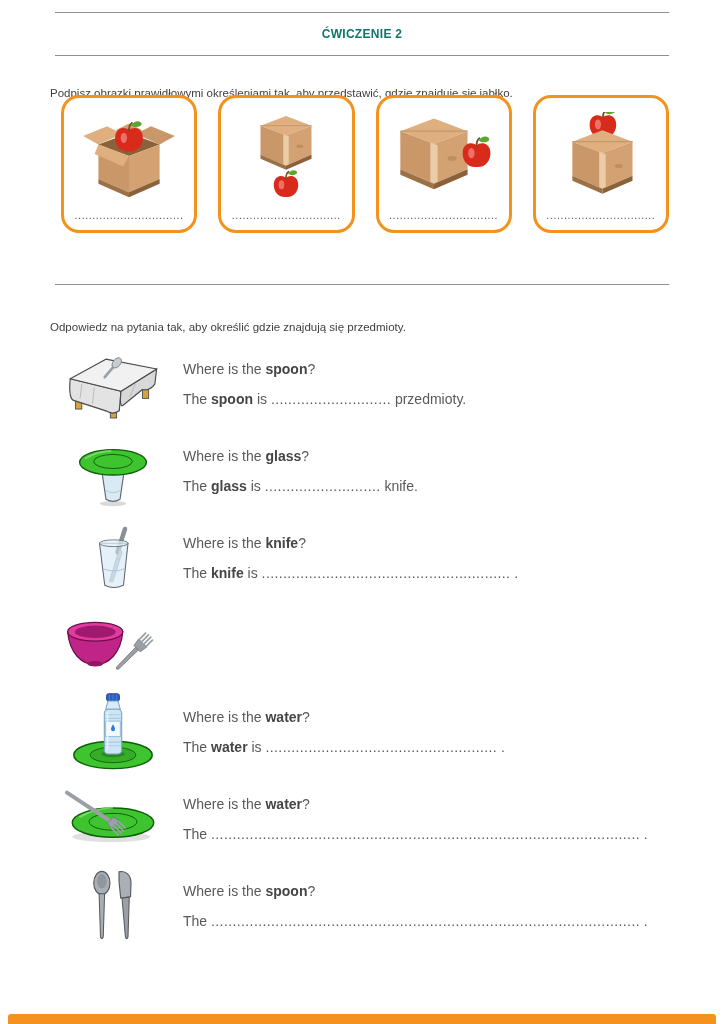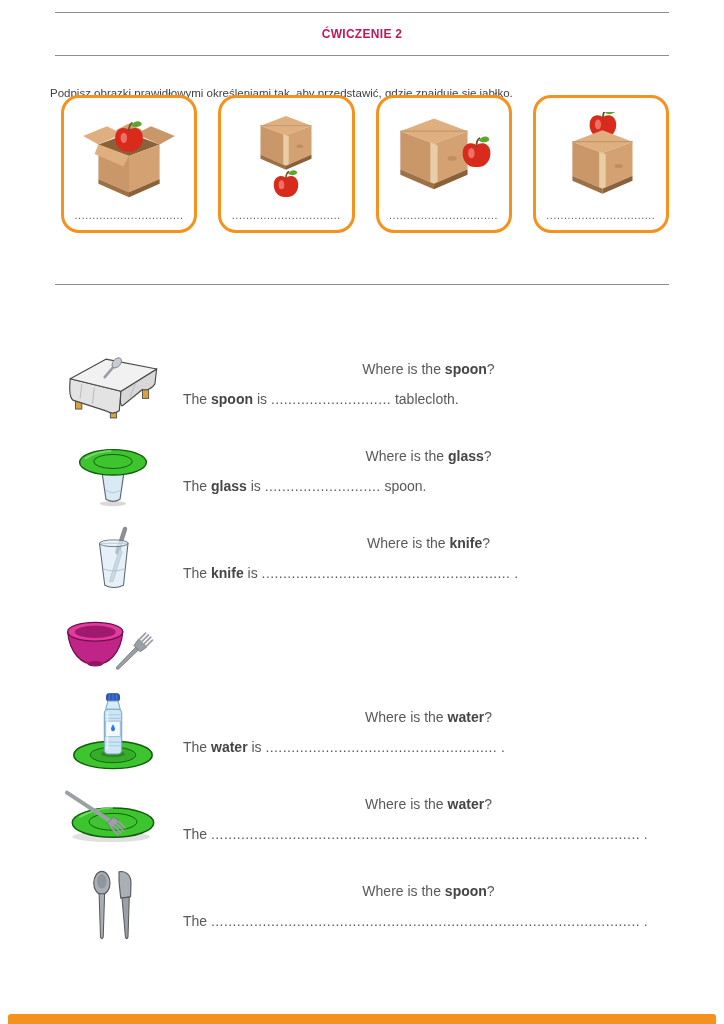--- a/index.html
+++ b/index.html
@@ -1,36 +1,36 @@
 <!DOCTYPE html>
 <html><head>
 <meta charset="utf-8">
 <style>
   html,body{margin:0;padding:0;background:#ffffff;}
   #page{position:relative;width:724px;height:1024px;background:#ffffff;overflow:hidden;
         font-family:"Liberation Sans",sans-serif;color:#595959;}
   .rule{position:absolute;left:55px;width:614px;border-top:1px solid #8f8f8f;height:0;}
   .sec-title{position:absolute;left:0;width:724px;text-align:center;font-size:12px;
-             font-weight:bold;color:#be185d;letter-spacing:.3px;}
+             font-weight:bold;color:#0f766e;letter-spacing:.3px;}
   .instr{position:absolute;left:50px;width:624px;font-size:11.5px;color:#3f3f3f;margin-top:20px;}
   
   .cards{position:absolute;left:61px;top:95px;width:608px;display:flex;gap:21px;}
   .card{flex:1;height:138px;border:3px solid #f5921e;border-radius:18px;box-sizing:border-box;
         display:flex;flex-direction:column;align-items:center;justify-content:space-between;
         background:#fff;}
   .card .pic{flex:1;display:flex;align-items:center;justify-content:center;padding-top:4px;}
   .card .blank{font-size:10.5px;letter-spacing:.6px;color:#595959;margin-bottom:9px;
                white-space:nowrap;overflow:hidden;max-width:112px;}
   
   .rows{position:absolute;left:50px;top:341px;width:624px;}
   .row{display:flex;align-items:center;height:87px;}
   .img-cell{width:125px;flex:0 0 125px;display:flex;align-items:center;justify-content:center;}
   .txt-cell{flex:1;padding-left:8px;}
   .q,.a{margin:0;font-size:14px;line-height:19px;color:#595959;white-space:nowrap;}
-  .q{margin-bottom:11px;text-align:center;}
+  .q{margin-bottom:11px;}
   .q b,.a b{color:#454545;}
   .dots{letter-spacing:.4px;}
   .footer-bar{position:absolute;left:8px;right:8px;bottom:0;height:10px;background:#f5921e;
               border-radius:3px 3px 0 0;}
   svg{display:block;}
 </style>
 </head>
 <body>
 
 <div id="page">
@@ -132,20 +132,21 @@
             <polygon points="50,78 87,62 87,68 50,84" fill="#8a6138"></polygon>
             <ellipse cx="70" cy="50" rx="5" ry="2.5" fill="#be8e60"></ellipse>
           </g>
         </svg>
       </div>
       <div class="blank">...............................</div>
     </div>
   </div>
 
   <div class="rule" style="top:284px"></div>
+  <div class="instr" style="top:301px">Odpowiedz na pytania tak, aby określić gdzie znajdują się przedmioty.</div>
 
   <div class="rows">
 
     <div class="row">
       <div class="img-cell">
         <svg viewBox="0 0 110 82" width="98" height="74">
           <rect x="13" y="50" width="7" height="18" fill="#d9a23c" stroke="#4a4a4a" stroke-width="1"></rect>
           <rect x="52" y="62" width="7" height="16" fill="#d9a23c" stroke="#4a4a4a" stroke-width="1"></rect>
           <rect x="88" y="40" width="7" height="16" fill="#d9a23c" stroke="#4a4a4a" stroke-width="1"></rect>
           <path d="M7,34 L64,48 L62,70 Q55,75 47,70 L10,58 Q5,54 7,34 Z" fill="#e3e3e3" stroke="#4a4a4a" stroke-width="1.3"></path>
@@ -153,38 +154,38 @@
           <path d="M7,34 L47,12 L104,23 L64,48 Z" fill="#f1f1f1" stroke="#4a4a4a" stroke-width="1.3" stroke-linejoin="round"></path>
           <path d="M20,40 L18,56 M34,44 L32,62 M80,40 L74,54" stroke="#b5b5b5" stroke-width="1" fill="none"></path>
           <g transform="translate(56,20) rotate(40)">
             <line x1="0" y1="0" x2="0" y2="16" stroke="#9aa0a6" stroke-width="3" stroke-linecap="round"></line>
             <ellipse cx="0" cy="-5" rx="4.2" ry="6.5" fill="#c7ccd1" stroke="#7d8288" stroke-width="1"></ellipse>
           </g>
         </svg>
       </div>
       <div class="txt-cell">
         <p class="q"><span>Where is the </span><b>spoon</b><span>?</span></p>
-        <p class="a"><span>The </span><b>spoon</b><span> is </span><span class="dots">............................</span><span> tablecloth.</span></p>
+        <p class="a"><span>The </span><b>spoon</b><span> is </span><span class="dots">............................</span><span> przedmioty.</span></p>
       </div>
     </div>
 
     <div class="row">
       <div class="img-cell">
         <svg viewBox="0 0 100 82" width="88" height="72">
           <ellipse cx="50" cy="77" rx="15" ry="3" fill="rgba(0,0,0,0.15)"></ellipse>
           <path d="M37,38 L63,38 L58,72 Q50,77 42,72 Z" fill="#d9eaf5" stroke="#5b6770" stroke-width="1.3"></path>
           <path d="M42,62 Q50,67 58,62" stroke="#a9c6d8" fill="none" stroke-width="1"></path>
           <ellipse cx="50" cy="30" rx="38" ry="14.5" fill="#3ec42f" stroke="#0f5e0a" stroke-width="1.6"></ellipse>
           <ellipse cx="50" cy="29" rx="22" ry="8" fill="none" stroke="#0f5e0a" stroke-width="1.1"></ellipse>
           <path d="M18,26 Q30,18 48,17" stroke="#8ce07c" stroke-width="2" fill="none" opacity="0.8"></path>
         </svg>
       </div>
       <div class="txt-cell">
         <p class="q"><span>Where is the </span><b>glass</b><span>?</span></p>
-        <p class="a"><span>The </span><b>glass</b><span> is </span><span class="dots">...........................</span><span> spoon.</span></p>
+        <p class="a"><span>The </span><b>glass</b><span> is </span><span class="dots">...........................</span><span> knife.</span></p>
       </div>
     </div>
 
     <div class="row">
       <div class="img-cell">
         <svg viewBox="0 0 80 90" width="60" height="78">
           <line x1="56" y1="5" x2="46" y2="36" stroke="#8a9096" stroke-width="6" stroke-linecap="round"></line>
           <path d="M49,30 L36,72 Q34,77 40,75 L52,36 Z" fill="#c2ccd3" stroke="#8a9096" stroke-width="0.8"></path>
           <path d="M22,24 L60,24 L54,80 Q41,86 29,80 Z" fill="#cfe4f2" fill-opacity="0.55" stroke="#5b6770" stroke-width="1.4"></path>
           <ellipse cx="41" cy="24" rx="19" ry="4.5" fill="#e4f1f9" fill-opacity="0.7" stroke="#5b6770" stroke-width="1.1"></ellipse>

